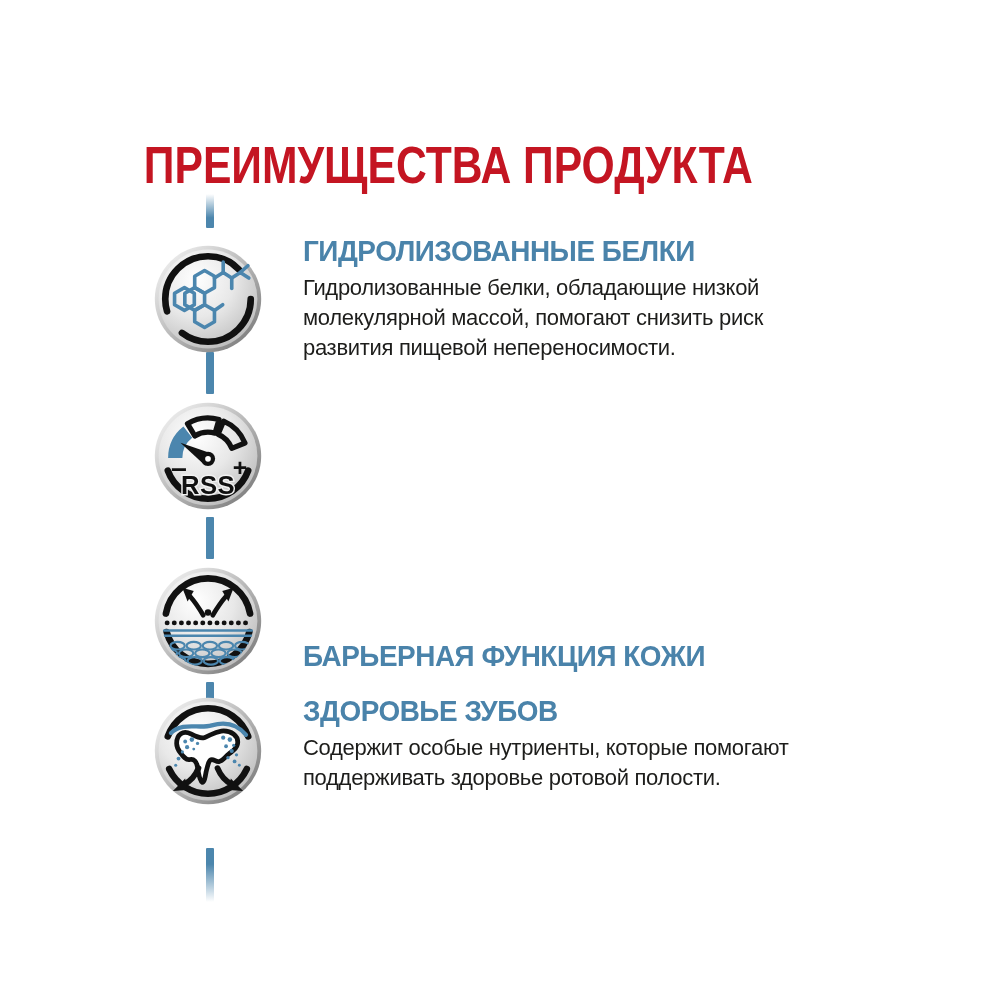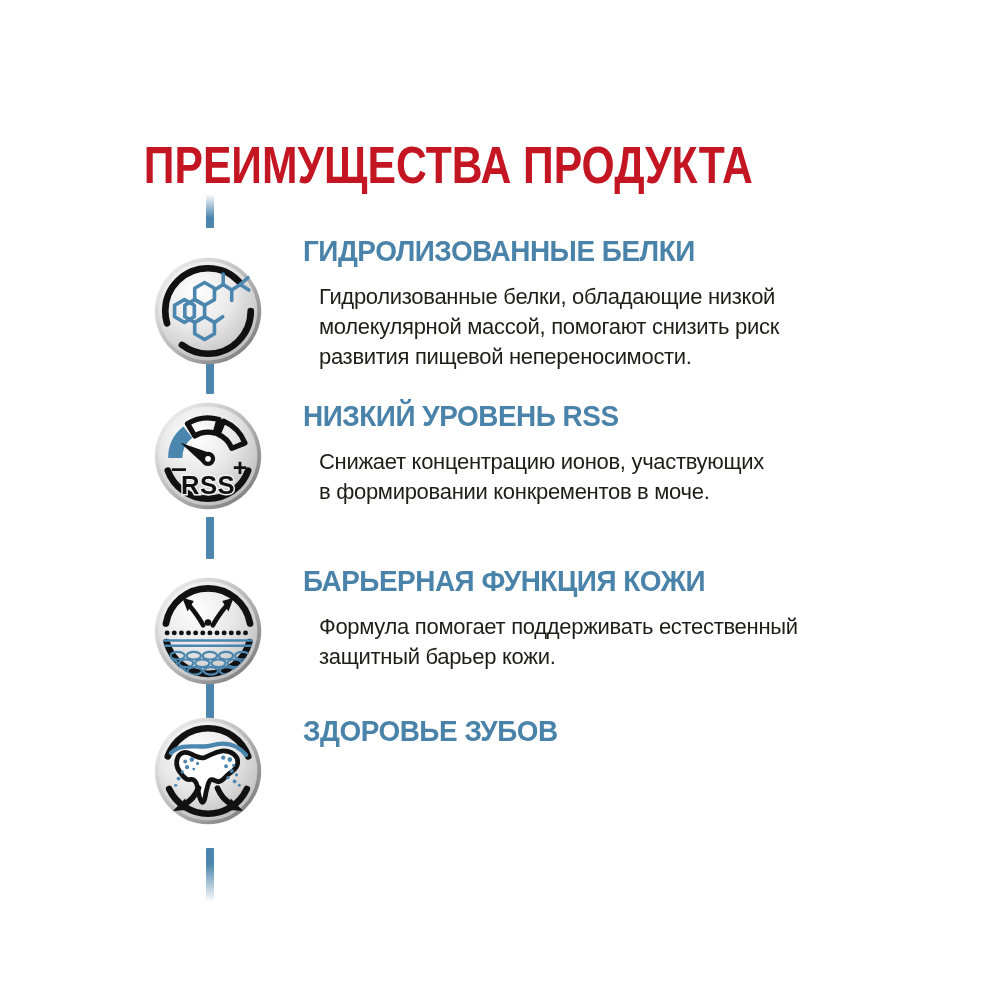--- a/index.html
+++ b/index.html
@@ -24,21 +24,21 @@
     position:absolute;left:151px;width:740px;display:flex;align-items:flex-start;
   }
   .benefit svg.badge{width:114px;height:114px;flex:0 0 114px;display:block;}
   .benefit .text{margin-left:38px;padding-top:1px;}
   .benefit h2{
     margin:0 0 7px 0;font-size:30px;font-weight:bold;color:#4A83AA;
     letter-spacing:-0.5px;transform:scaleX(0.93);transform-origin:left center;
     white-space:nowrap;line-height:31px;
   }
   .benefit p{
-    margin:16px;font-size:22px;line-height:30px;color:#1D1D1B;
+    margin:0;font-size:22px;line-height:30px;color:#1D1D1B;
     letter-spacing:-0.3px;white-space:pre-line;width:580px;
   }
   .ic-black{stroke:#111111;fill:none;stroke-linecap:round;stroke-linejoin:round;}
   .ic-blue{stroke:#4B86AE;fill:none;stroke-linecap:round;stroke-linejoin:round;}
   .gauge-sign{font-family:"Liberation Sans",sans-serif;font-weight:bold;fill:#111111;}
   .gauge-rss{
     font-family:"Liberation Sans",sans-serif;font-weight:bold;font-size:27px;
     fill:#111111;paint-order:stroke;stroke:#f2f2f2;stroke-width:3px;letter-spacing:0.5px;
   }
 </style>
@@ -107,25 +107,20 @@
     <path d="M18,62 A42,42 0 0 1 34.1,28.9 L43.4,40.7 A27,27 0 0 0 33,62 Z" fill="#4B86AE"></path>
     <path d="M38.4,26 A42,42 0 0 1 71.6,21.6 L67.4,36 A27,27 0 0 0 46.1,38.9 Z" class="ic-black" stroke-width="5.5"></path>
     <path d="M76.4,23.3 A42,42 0 0 1 98.9,46.3 L85,51.9 A27,27 0 0 0 70.6,37.1 Z" class="ic-black" stroke-width="5.5"></path>
     <polygon points="31,46 63,57 57,70" fill="#111111"></polygon>
     <circle cx="60" cy="63" r="7.5" fill="#111111"></circle>
     <circle cx="60" cy="63" r="3" fill="#ffffff"></circle>
     <text x="21" y="82" class="gauge-sign" font-size="30">–</text>
     <text x="86" y="81" class="gauge-sign" font-size="26">+</text>
     <text x="60" y="100" text-anchor="middle" class="gauge-rss">RSS</text>
   </svg>
-  <div class="text">
-    <h2>НИЗКИЙ УРОВЕНЬ RSS</h2>
-    <p>Снижает концентрацию ионов, участвующих
-в формировании конкрементов в моче.</p>
-  </div>
 </section>
 
 <section class="benefit" style="top:564px;align-items:flex-end;">
   <svg class="badge" viewBox="0 0 120 120">
     <circle cx="60" cy="60" r="56" fill="url(#rimG)"></circle>
     <circle cx="60" cy="60" r="52" fill="url(#faceG)"></circle>
     <path d="M15.7,52.2 A45,45 0 0 1 104.3,52.2" class="ic-black" stroke-width="7"></path>
     <path d="M103.5,71.6 A45,45 0 0 1 16.5,71.6" class="ic-black" stroke-width="7"></path>
     <g clip-path="url(#ovalClip)">
       <g class="ic-blue" stroke-width="2.8">
@@ -164,26 +159,24 @@
         <circle cx="99.5" cy="62" r="2.6"></circle>
     </g>
     <circle cx="60" cy="51" r="3.4" fill="#111111"></circle>
     <path d="M55,54 Q48,42 41,34" class="ic-black" stroke-width="5"></path>
     <polygon points="33,25 45,28.5 38.5,39.5" fill="#111111"></polygon>
     <path d="M65,54 Q72,42 79,34" class="ic-black" stroke-width="5"></path>
     <polygon points="87,25 75,28.5 81.5,39.5" fill="#111111"></polygon>
   </svg>
   <div class="text">
     <h2>БАРЬЕРНАЯ ФУНКЦИЯ КОЖИ</h2>
-    <p>Формула помогает поддерживать естественный
-защитный барьер кожи.</p>
   </div>
 </section>
 
-<section class="benefit" style="top:714px;">
+<section class="benefit" style="top:694px;">
   <svg class="badge" viewBox="0 0 120 120">
     <circle cx="60" cy="60" r="56" fill="url(#rimG)"></circle>
     <circle cx="60" cy="60" r="52" fill="url(#faceG)"></circle>
     <path d="M17.7,44.6 A45,45 0 0 1 102.3,44.6" class="ic-black" stroke-width="7"></path>
     <path d="M100.8,79 A45,45 0 0 1 19.2,79" class="ic-black" stroke-width="7"></path>
     <path d="M21,41 C34,29 50,37 64,33 C78,29 90,31 100,43" class="ic-blue" stroke-width="4.5"></path>
     <path d="M27,52 C27,42 34,38 42,42 C48,45 52,47 56,46 C62,44 66,40 74,39
              C84,38 93,44 91,53 C90,58 86,60 82,63 C78,66 76,70 72,71
              C69,72 67,69 64,69 C61,69 60,74 58,82 C57,88 56,93 54,93
              C52,92 50,84 49,77 C48,71 45,68 41,69 C37,70 34,66 31,62
@@ -207,14 +200,16 @@
       <circle cx="29" cy="68" r="2"></circle>
         <circle cx="26" cy="75" r="1.6"></circle>
     </g>
     <path d="M50,78 Q45,90 35,95" class="ic-black" stroke-width="6"></path>
     <polygon points="23,102 36,89 38,101" fill="#111111"></polygon>
     <path d="M70,78 Q75,90 85,95" class="ic-black" stroke-width="6"></path>
     <polygon points="97,102 84,89 82,101" fill="#111111"></polygon>
   </svg>
   <div class="text">
     <h2>ЗДОРОВЬЕ ЗУБОВ</h2>
+    <p>Содержит особые нутриенты, которые помогают
+поддерживать здоровье ротовой полости.</p>
   </div>
 </section>
 
 </body></html>

